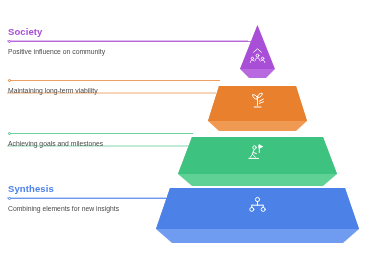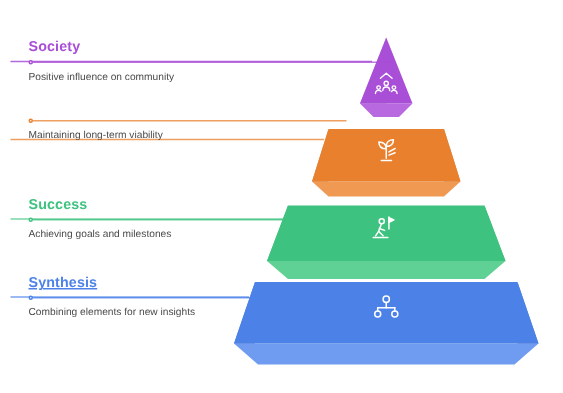--- a/index.html
+++ b/index.html
@@ -25,21 +25,21 @@
     position: absolute;
     left: 0;
     top: 0;
     width: 375px;
     height: 262px;
   }
 
   
   .label-block {
     position: absolute;
-    left: 19px;
+    left: 8px;
     width: 250px;
   }
   .label-title {
     font-size: 9.5px;
     font-weight: bold;
     letter-spacing: 0.1px;
     margin: 0 0 2px 0;
     line-height: 11px;
   }
   .label-desc {
@@ -169,30 +169,29 @@
 
   <div class="label-block" style="top:78px;">
     <div class="connector" style="color:#e8802e;">
       <span class="dot"></span>
     <span class="rule" style="width: 209px;"></span>
       </div>
     <p class="label-desc">Maintaining long-term viability</p>
   </div>
 
   <div class="label-block" style="top:131px;">
-    <p class="label-title" style="color:#3ec27f;">Success</p>
     <div class="connector" style="color:#3ec27f;">
       <span class="dot"></span>
     <span class="rule" style="width: 182px;"></span>
       </div>
     <p class="label-desc">Achieving goals and milestones</p>
   </div>
 
   <div class="label-block" style="top:183px;">
-    <p class="label-title" style="color:#4c82e8;text-decoration:underline;">Synthesis</p>
+    <p class="label-title" style="color:#4c82e8;">Synthesis</p>
     <div class="connector" style="color:#4c82e8;">
       <span class="dot"></span>
     <span class="rule" style="width: 159px;"></span>
       </div>
     <p class="label-desc">Combining elements for new insights</p>
   </div>
 
 </div>
 
 </body></html>

